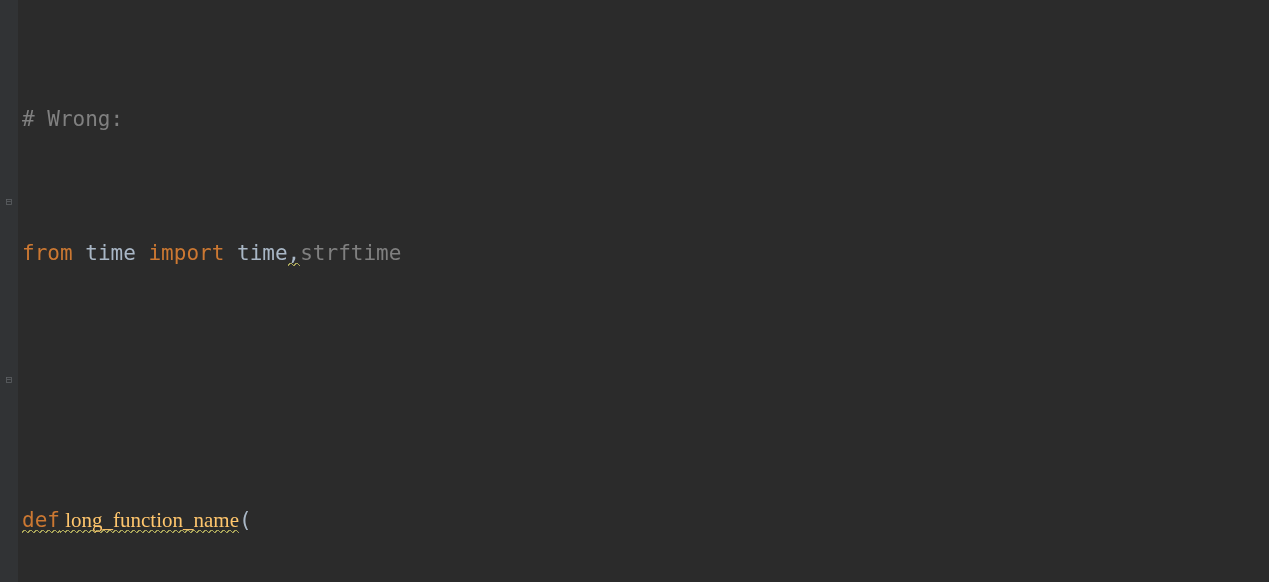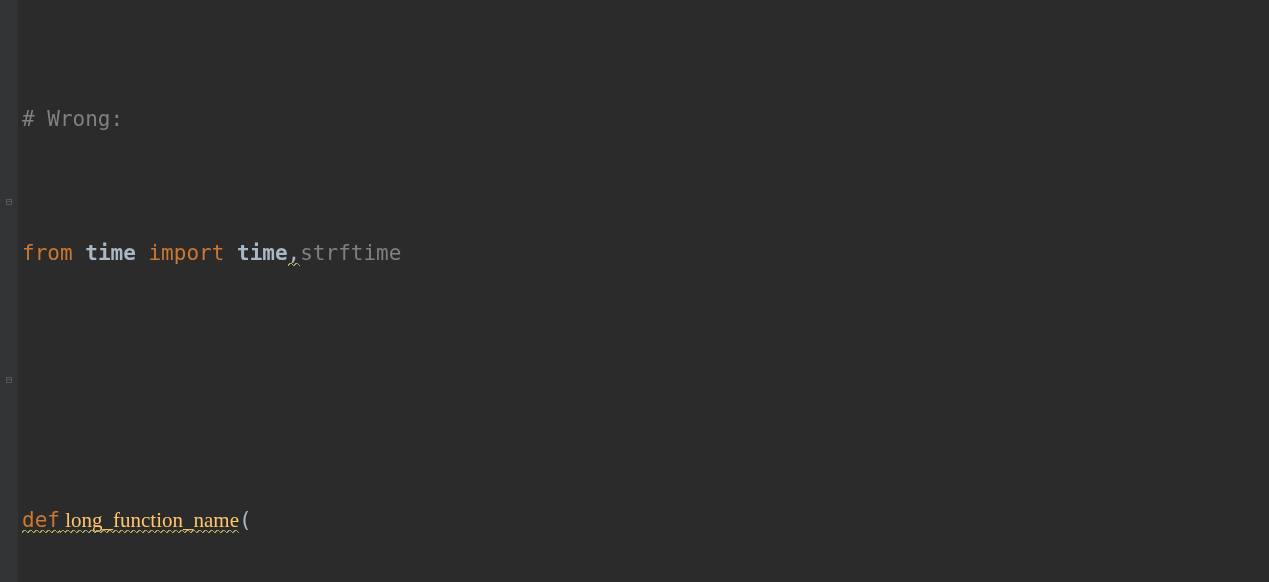--- a/index.html
+++ b/index.html
@@ -37,21 +37,21 @@
     white-space: pre;
   }
   .line {
     height: 44.5px;
     position: relative;
   }
   
   .cmt    { color: #808080; margin-top: 28px; }
   .kw     { color: #cc7832; }
   .def    { color: #ffc66d; font-family: Liberation Serif, serif; }
-  .ident  { color: #a9b7c6; font-weight: bold; }
+  .ident  { color: #a9b7c6; }
   .punct  { color: #a9b7c6; }
   .unused { color: #808080; text-align: center; }
 
   
   .wavy {
     background-image: linear-gradient(45deg, transparent 65%, #a9a55a 65%, #a9a55a 80%, transparent 80%),
                       linear-gradient(-45deg, transparent 65%, #a9a55a 65%, #a9a55a 80%, transparent 80%);
     background-size: 6px 4px;
     background-repeat: repeat-x;
     background-position: 0 100%;

